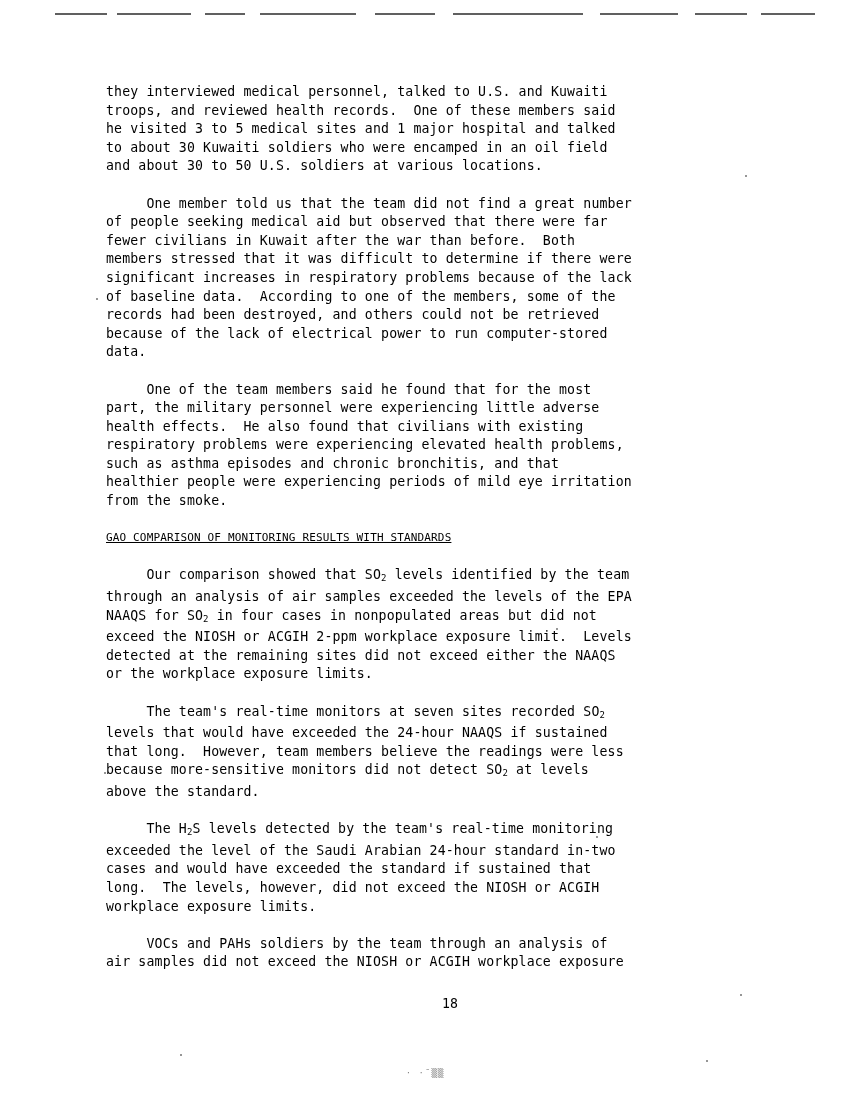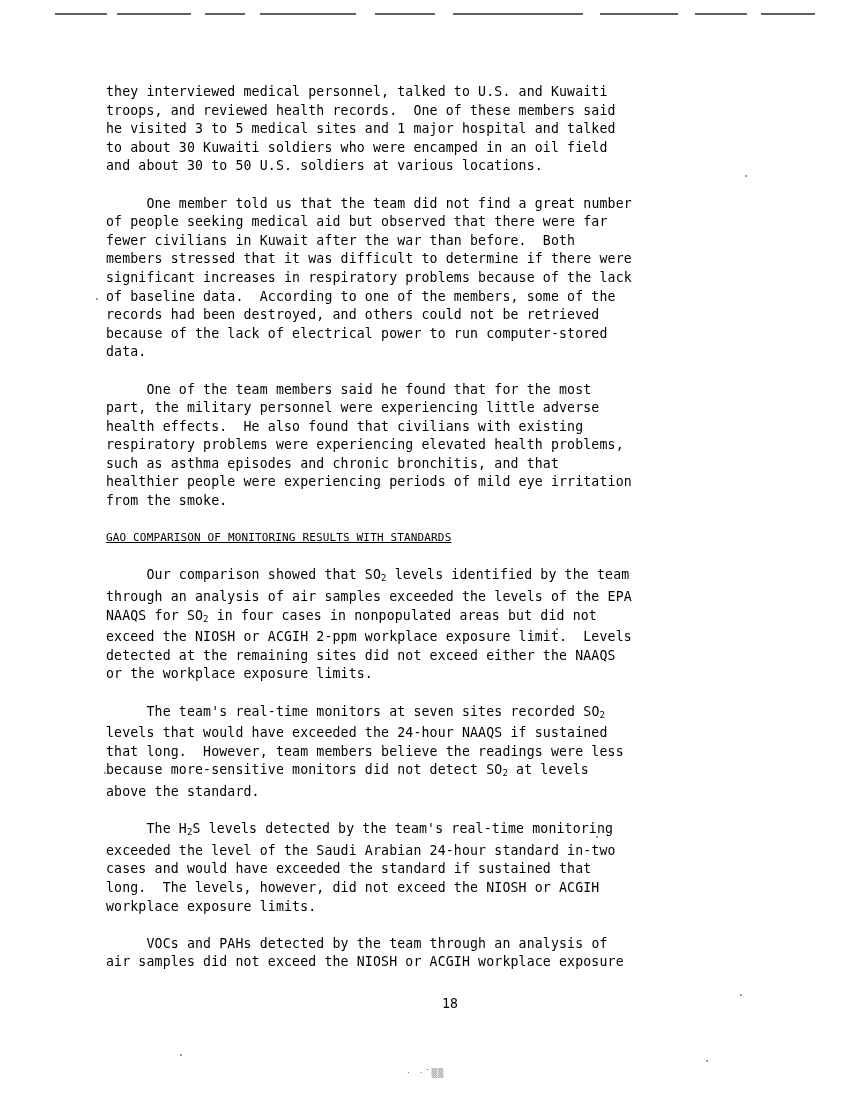--- a/index.html
+++ b/index.html
@@ -142,21 +142,21 @@
   <p class="para">     The team's real-time monitors at seven sites recorded SO<sub>2</sub>
 levels that would have exceeded the 24-hour NAAQS if sustained
 that long.  However, team members believe the readings were less
 because more-sensitive monitors did not detect SO<sub>2</sub> at levels
 above the standard.</p>
   <p class="para">     The H<sub>2</sub>S levels detected by the team's real-time monitoring
 exceeded the level of the Saudi Arabian 24-hour standard in-two
 cases and would have exceeded the standard if sustained that
 long.  The levels, however, did not exceed the NIOSH or ACGIH
 workplace exposure limits.</p>
-  <p class="para">     VOCs and PAHs detected by the team through an analysis of
+  <p class="para">     VOCs and PAHs soldiers by the team through an analysis of
 air samples did not exceed the NIOSH or ACGIH workplace exposure</p>
 
 </div>
 
 <div class="pagenum">18</div>
 
 <div class="speck" style="top:175px;left:745px;"></div>
 <div class="speck" style="top:298px;left:96px;"></div>
 <div class="speck" style="top:628px;left:556px;"></div>
 <div class="speck" style="top:772px;left:104px;"></div>

